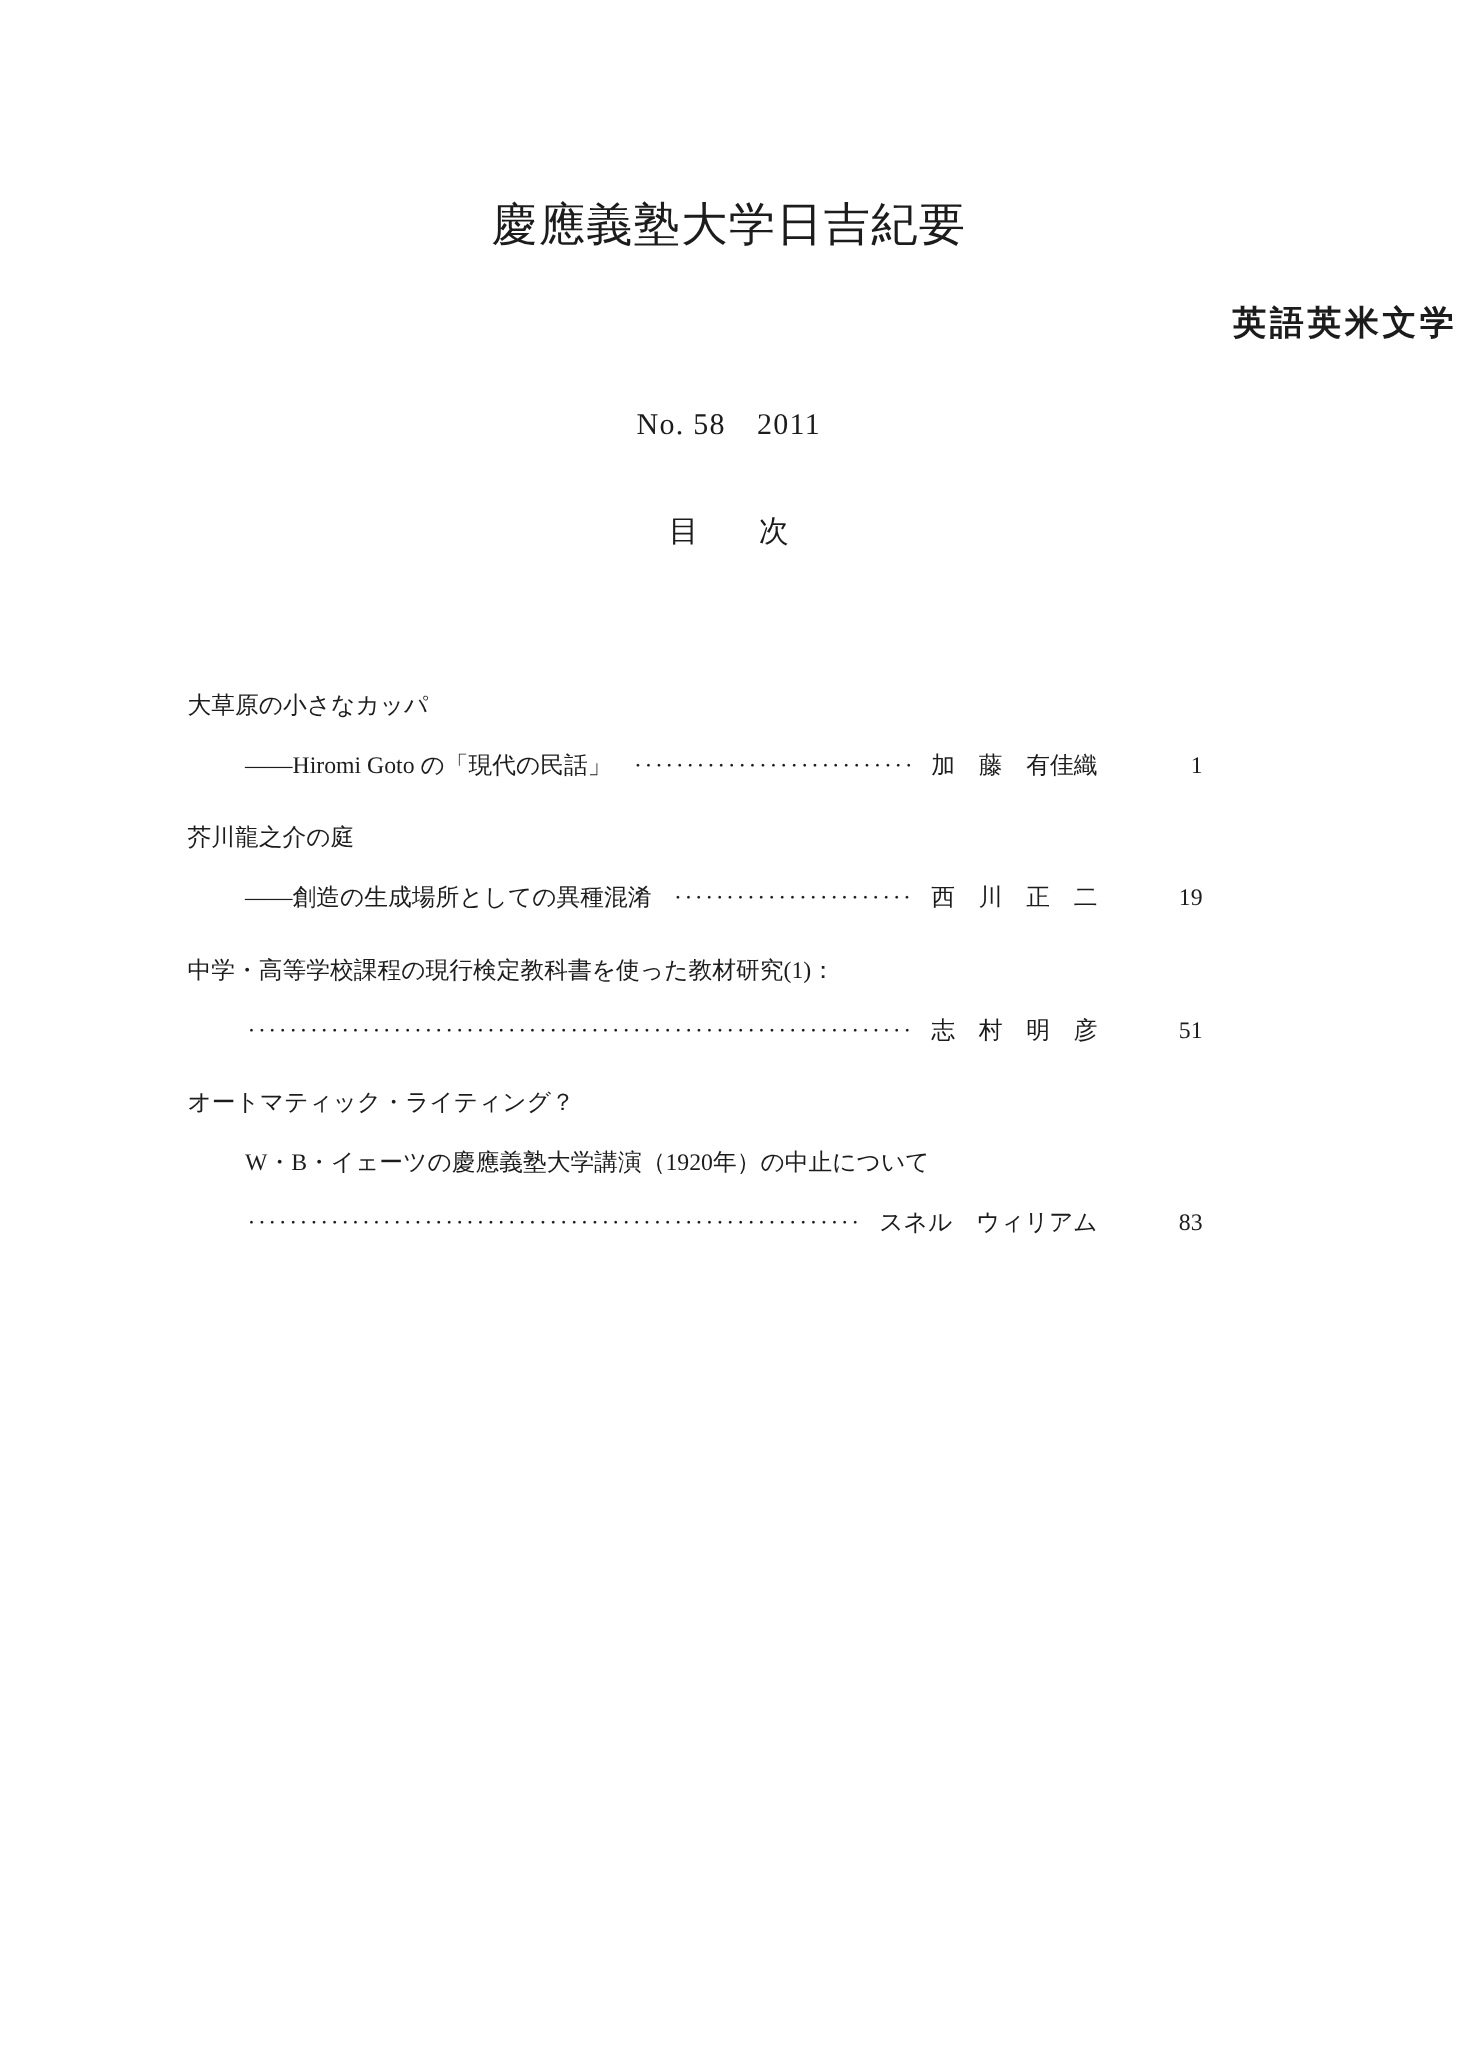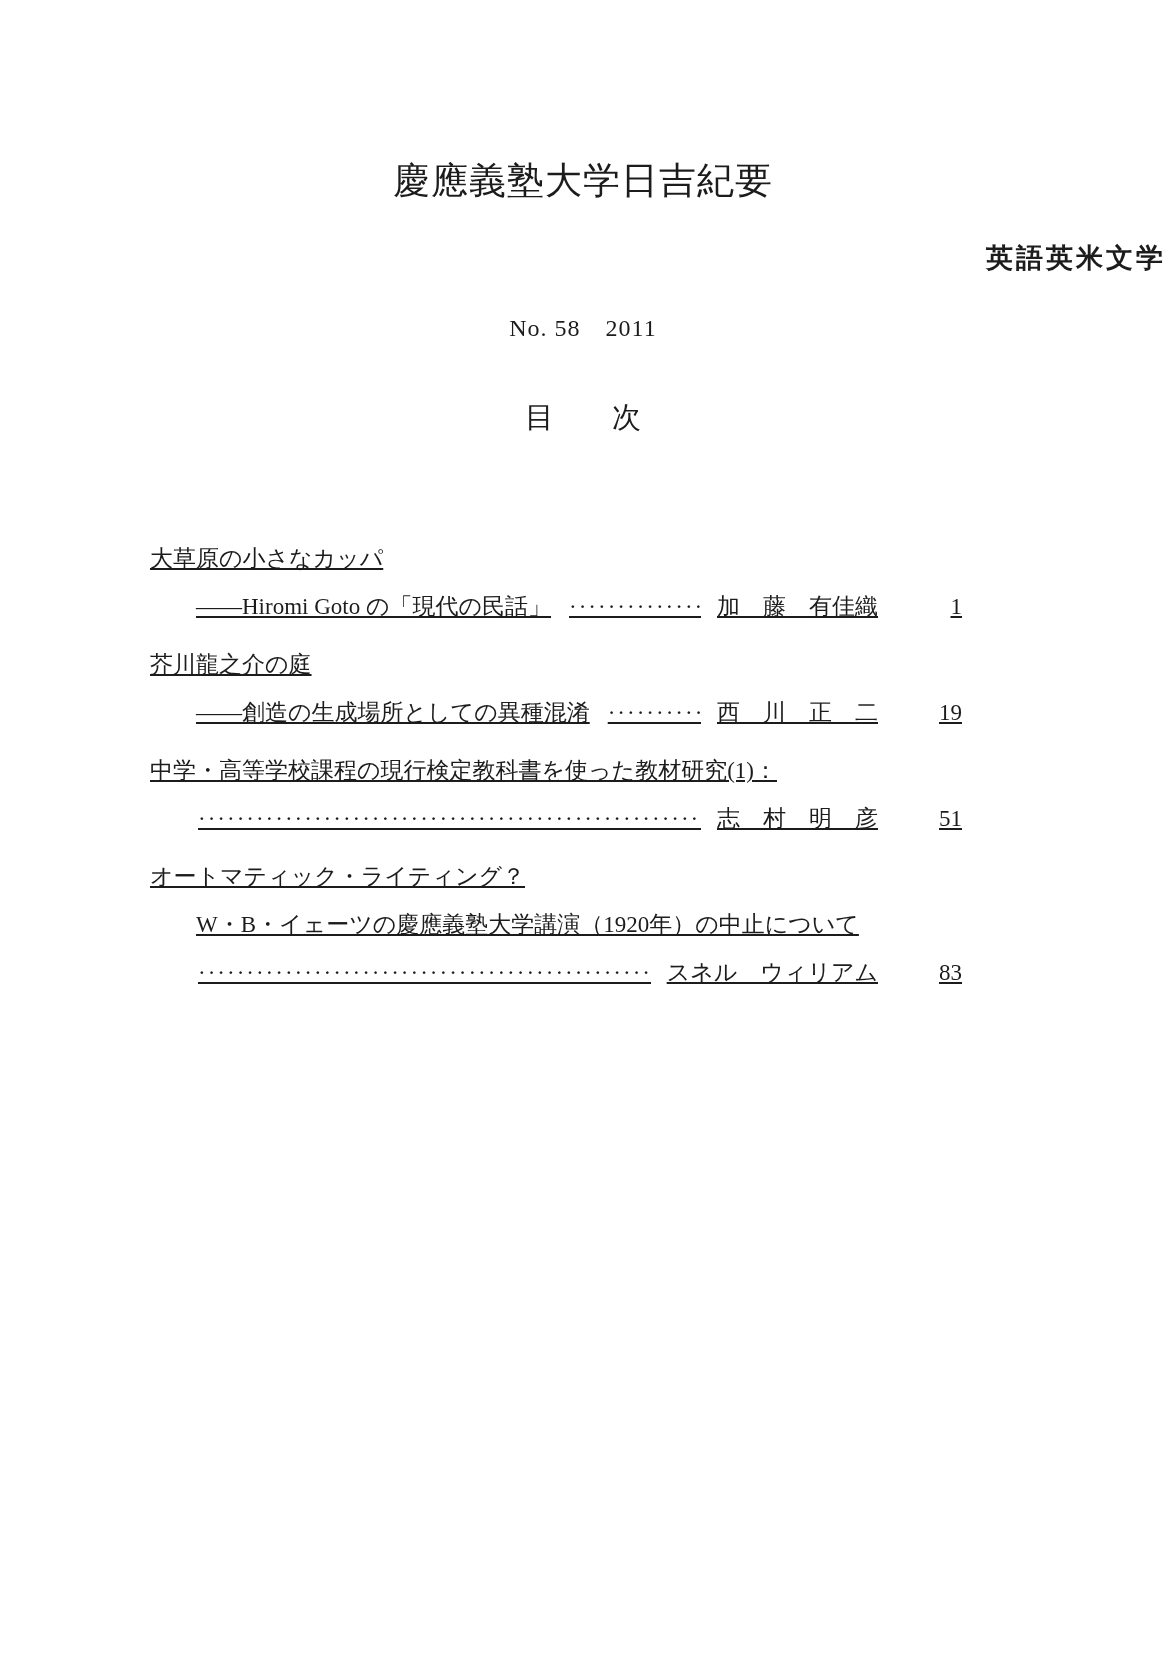--- a/index.html
+++ b/index.html
@@ -32,38 +32,37 @@
   .series {
     margin-top: 40px;
     text-align: right;
     font-size: 27px;
     font-weight: 700;
     letter-spacing: 3px;
     font-family: "Liberation Sans", "DejaVu Sans", sans-serif;
     line-height: 1.15;
   }
   .issue {
-    margin-top: 40px;
+    margin-top: 52px;
     text-align: center;
     font-size: 24px;
     letter-spacing: 1px;
     line-height: 1.2;
   }
   .mokuji {
     margin-top: 58px;
     text-align: center;
-    font-size: 29px;
+    font-size: 24px;
     line-height: 1.2;
   }
   .toc {
     margin: 100px 0 0 150px;
     width: 812px;
-    font-size: 23px;
+    font-size: 19px;
     line-height: 48px;
-    text-decoration: underline;
   }
   .entry { margin-top: 10px; }
   .entry:first-child { margin-top: 0; }
   .indent { padding-left: 46px; gap: 16px; }
   .row {
     display: flex;
     align-items: baseline;
   }
   .sub, .author {
     white-space: nowrap;

